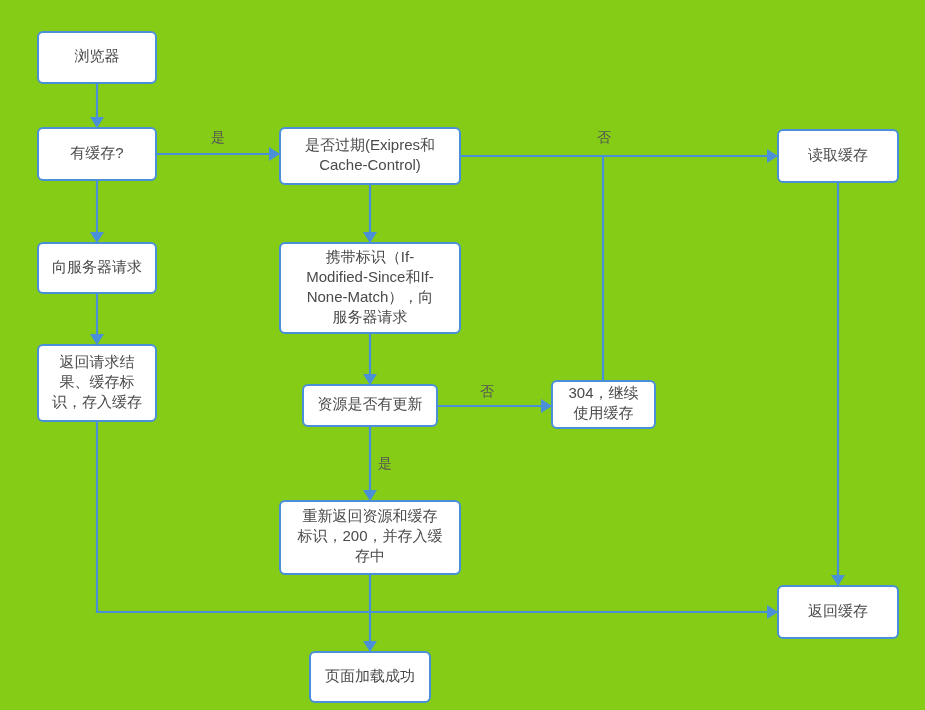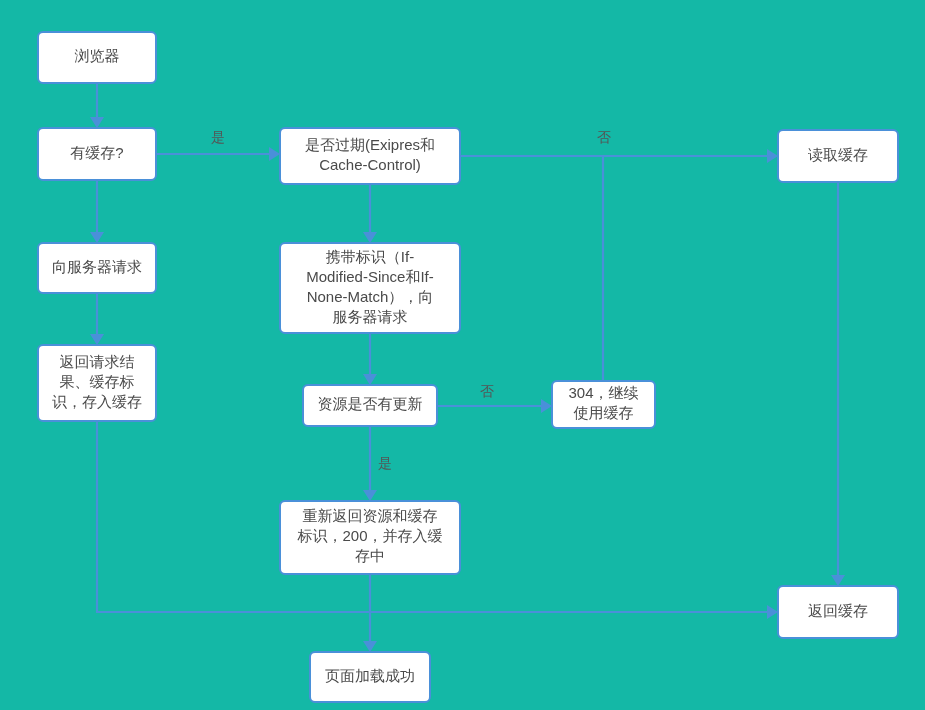--- a/index.html
+++ b/index.html
@@ -11,21 +11,21 @@
   body {
     width: 925px;
     height: 710px;
     font-family: "Liberation Sans", "DejaVu Sans", sans-serif;
     overflow: hidden;
   }
   #flowchart-root {
     position: relative;
     width: 925px;
     height: 710px;
-    background: #14b8a6;
+    background: #84cc16;
   }
   svg#flow-svg {
     position: absolute;
     top: 0;
     left: 0;
     width: 925px;
     height: 710px;
     display: block;
   }
   .node-rect {

